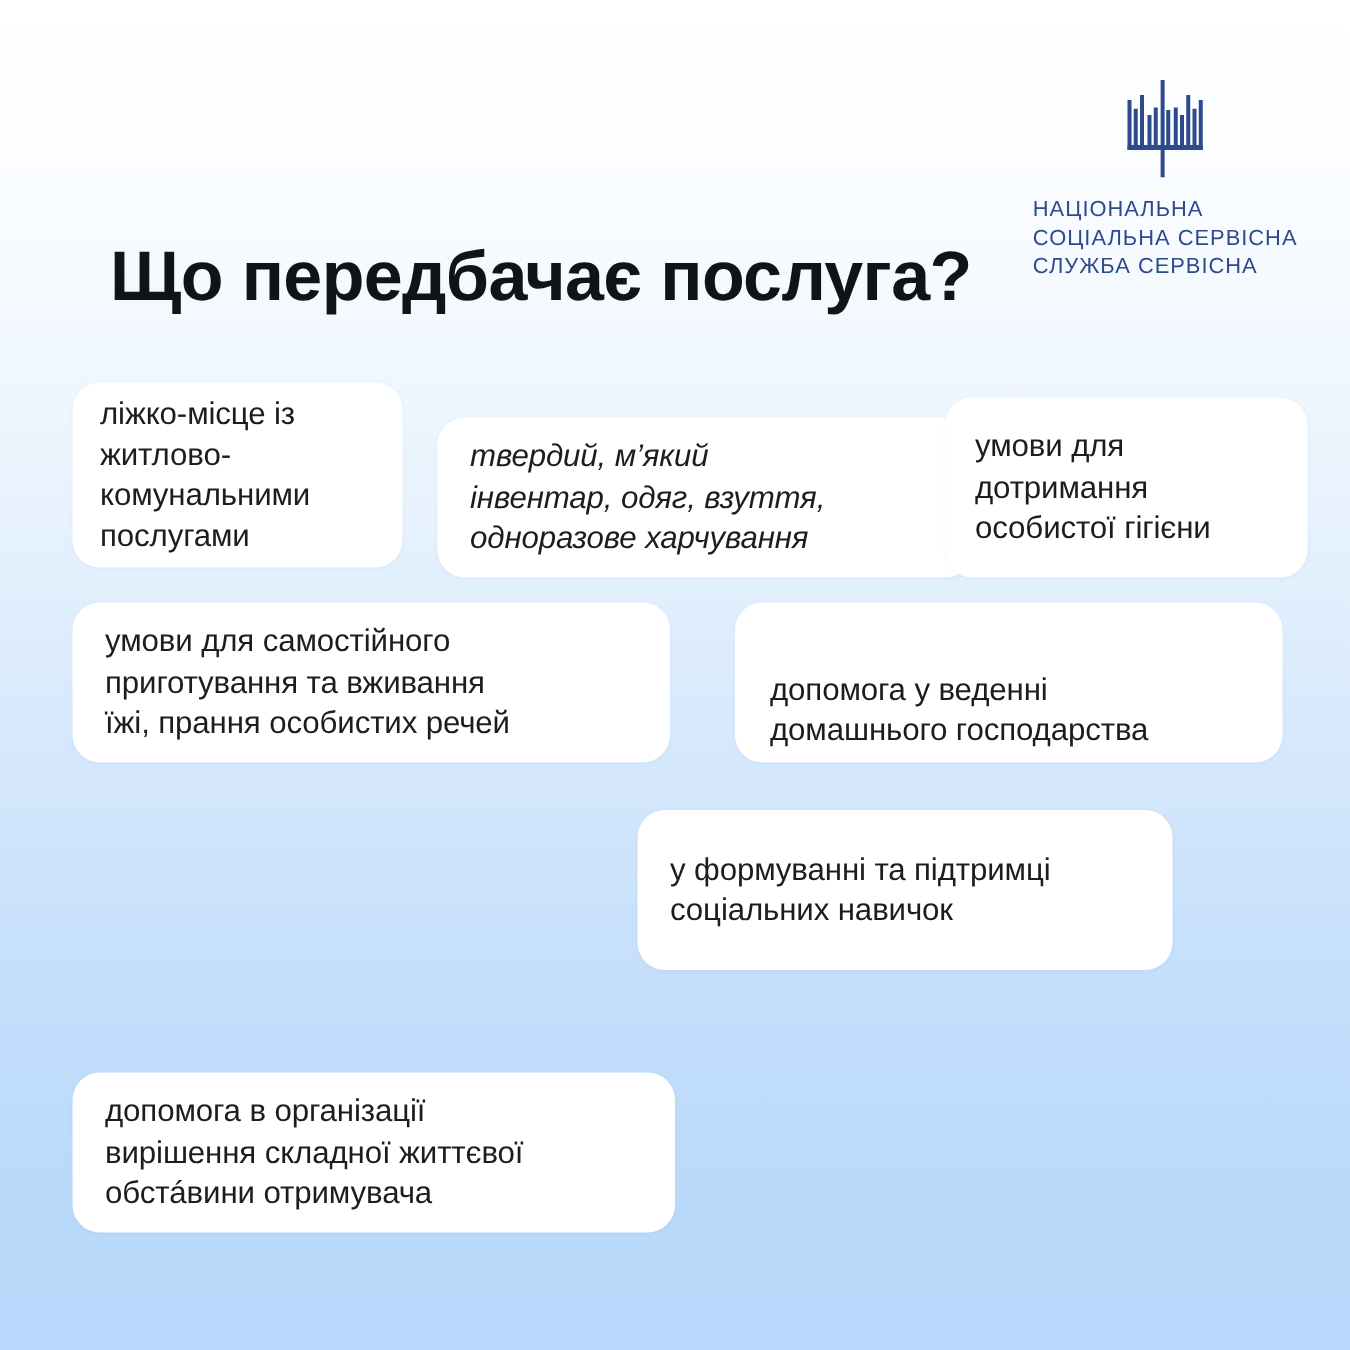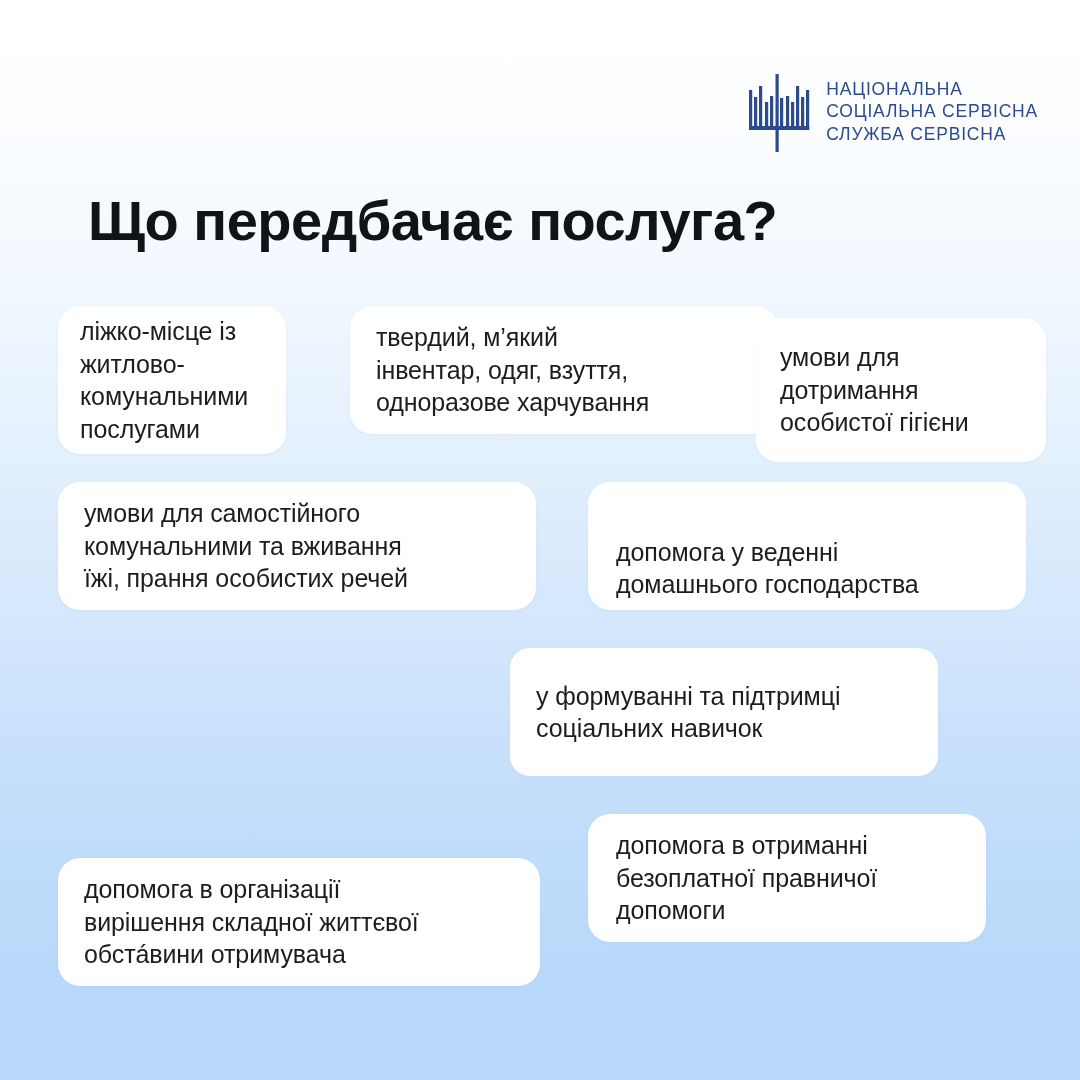--- a/index.html
+++ b/index.html
@@ -31,25 +31,26 @@
 
   .page {
     position: relative;
     width: 1080px;
     height: 1080px;
   }
 
   
   .logo-block {
     position: absolute;
-    top: 72px;
+    top: 62px;
     right: 42px;
     display: flex;
     align-items: center;
     gap: 16px;
+    flex-direction: column;
   }
 
   .logo-mark {
     width: 62px;
     height: 80px;
     flex: none;
     display: block;
   }
 
   .logo-text {
@@ -101,41 +102,41 @@
     font-size: 25px;
     line-height: 1.30;
     color: #1b1d20;
     font-weight: 400;
     letter-spacing: -0.1px;
     white-space: pre-line;
     width: 100%;
   }
 
   
-  #card-1 { left: 58px;  top: 306px; width: 228px; height: 148px; }
+  #card-1 { left: 58px;  top: 306px; width: 264px; height: 148px; }
   #card-1 .card-text { padding: 0 22px; }
 
-  #card-2 { left: 350px; top: 306px; width: 428px; height: 128px; }
+  #card-2 { left: 350px; top: 334px; width: 428px; height: 128px; font-style: italic; }
   #card-2 .card-text { padding: 0 26px; }
 
   #card-3 { left: 756px; top: 318px; width: 290px; height: 144px; }
   #card-3 .card-text { padding: 0 24px; }
 
   
   #card-4 { left: 58px;  top: 482px; width: 478px; height: 128px; }
   #card-4 .card-text { padding: 0 26px; }
 
   #card-5 { left: 588px; top: 482px; width: 438px; height: 128px; }
   #card-5 .card-text { padding: 0 28px; margin-top: 44px; }
 
   
   #card-6 { left: 58px;  top: 648px; width: 384px; height: 128px; }
   #card-6 .card-text { padding: 0 22px; }
 
-  #card-7 { left: 510px; top: 648px; width: 428px; height: 128px; border-radius: 20px; }
+  #card-7 { left: 510px; top: 648px; width: 428px; height: 128px; }
   #card-7 .card-text { padding: 0 26px; }
 
   
   #card-8 { left: 58px;  top: 858px; width: 482px; height: 128px; }
   #card-8 .card-text { padding: 0 26px; }
 
   #card-9 { left: 588px; top: 814px; width: 398px; height: 128px; }
   #card-9 .card-text { padding: 0 28px; }
 </style>
 </head>
@@ -192,41 +193,36 @@
     </div>
 
     <div class="card" id="card-3">
       <div class="card-text">умови для
 дотримання
 особистої гігієни</div>
     </div>
 
     <div class="card" id="card-4">
       <div class="card-text">умови для самостійного
-комунальними та вживання
+приготування та вживання
 їжі, прання особистих речей</div>
     </div>
 
     <div class="card" id="card-5">
       <div class="card-text">допомога у веденні
 домашнього господарства</div>
     </div>
 
 
     <div class="card" id="card-7">
       <div class="card-text">у формуванні та підтримці
 соціальних навичок</div>
     </div>
 
     <div class="card" id="card-8">
       <div class="card-text">допомога в організації
 вирішення складної життєвої
 обстáвини отримувача</div>
     </div>
 
-    <div class="card" id="card-9">
-      <div class="card-text">допомога в отриманні
-безоплатної правничої
-допомоги</div>
-    </div>
 
   </div>
 </div>
 
 </body></html>

